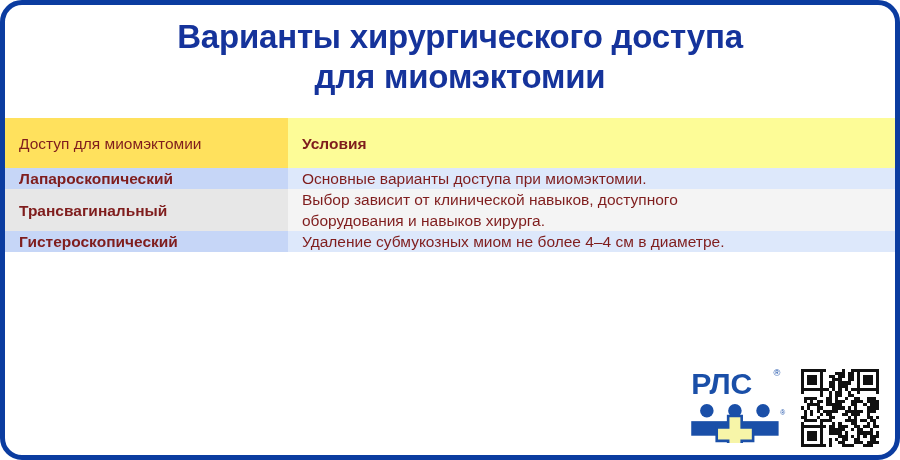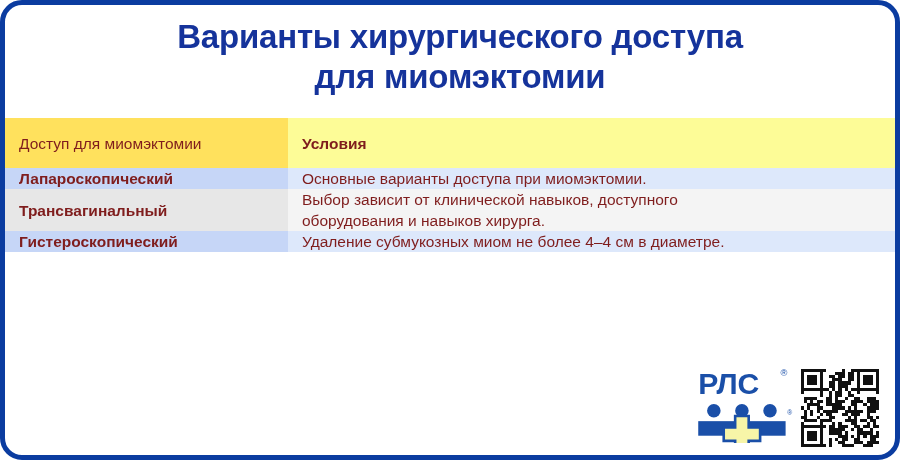--- a/index.html
+++ b/index.html
@@ -82,21 +82,21 @@
 
   .cell-line { display: block; }
 
   
   #footer {
     position: absolute;
     right: 16px;
     bottom: 8px;
     display: flex;
     align-items: flex-end;
-    gap: 5px;
+    gap: 12px;
   }
   #rls-logo { width: 104px; }
   #qr { width: 78px; height: 78px; display: block; }
 </style>
 </head>
 <body>
 
 <div id="card">
 
   <div id="title-block">

